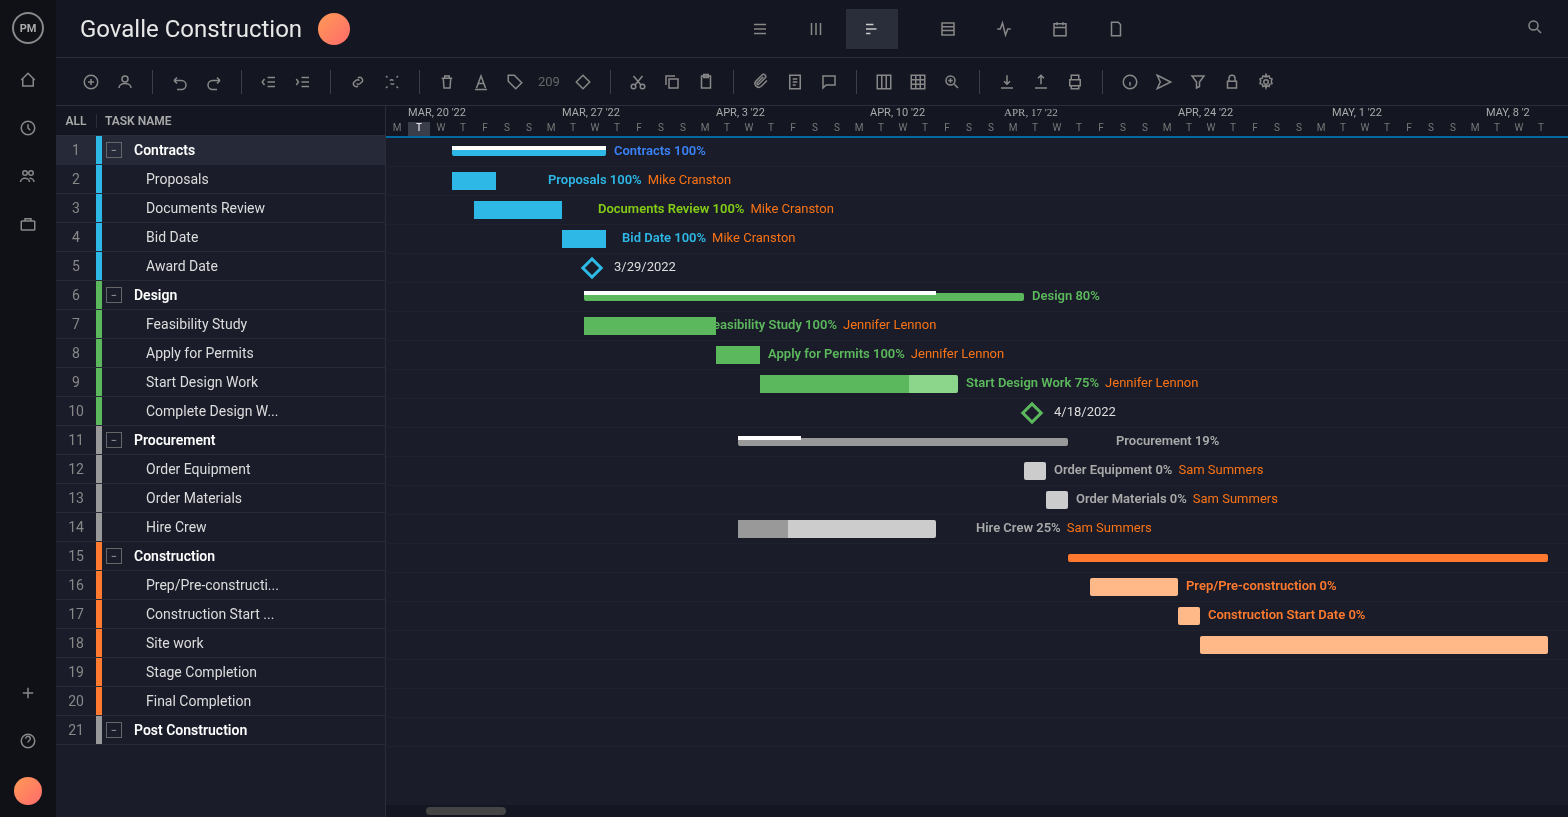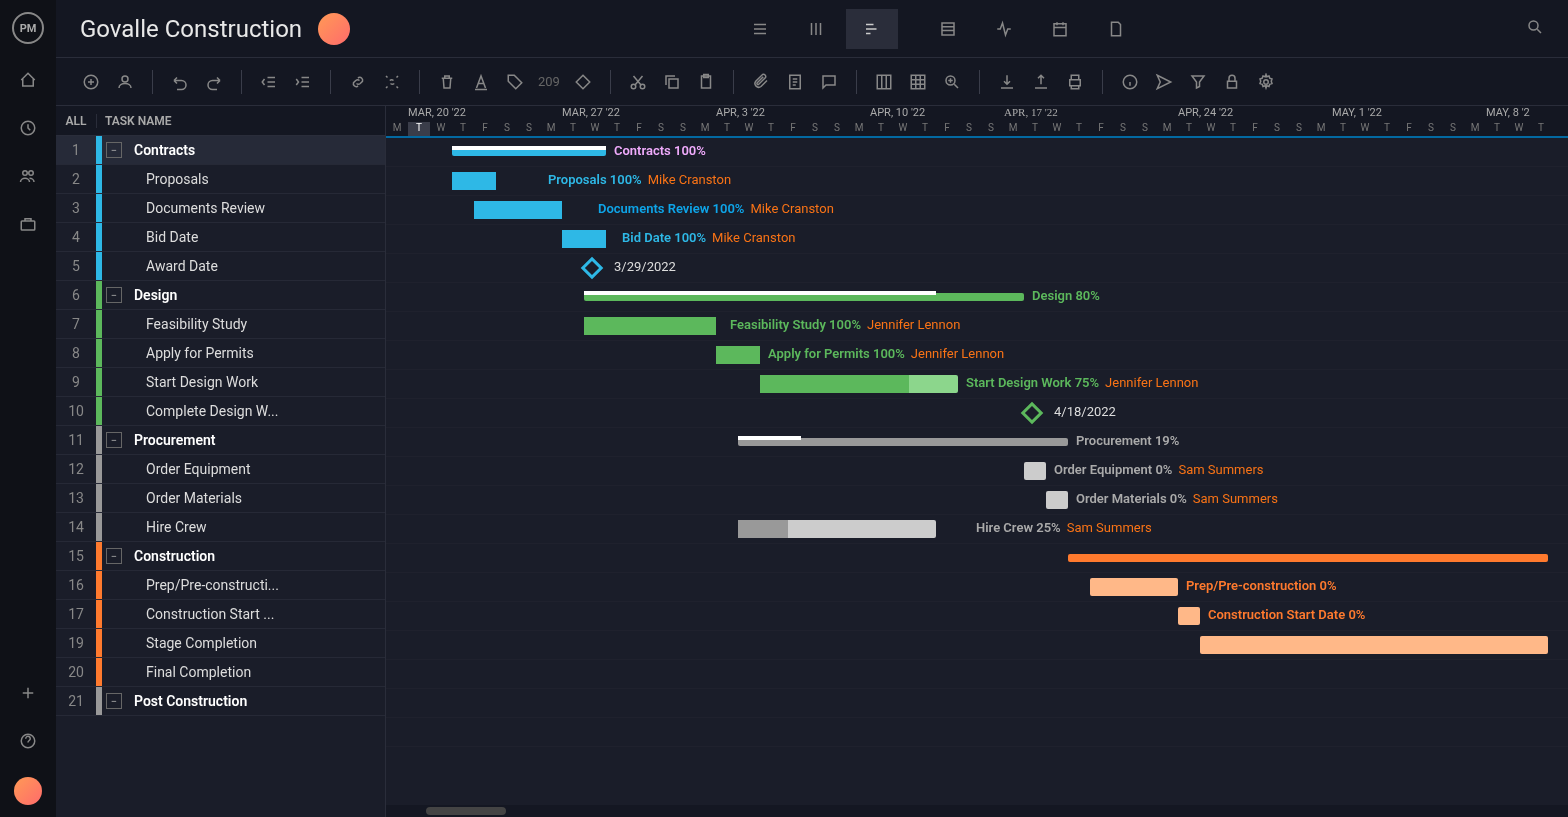--- a/index.html
+++ b/index.html
@@ -526,20 +526,25 @@
               <div class="row-num">16</div>
               <div class="color-bar" style="background: rgb(255, 122, 46);"></div>
               <div class="task-name">Prep/Pre-constructi...</div>
             </div>
             <div class="task-row child">
               <div class="row-num">17</div>
               <div class="color-bar" style="background: rgb(255, 122, 46);"></div>
               <div class="task-name">Construction Start ...</div>
             </div>
             <div class="task-row child">
+              <div class="row-num">18</div>
+              <div class="color-bar" style="background: rgb(255, 122, 46);"></div>
+              <div class="task-name">Site work</div>
+            </div>
+            <div class="task-row child">
               <div class="row-num">19</div>
               <div class="color-bar" style="background: rgb(255, 122, 46);"></div>
               <div class="task-name">Stage Completion</div>
             </div>
             <div class="task-row child">
               <div class="row-num">20</div>
               <div class="color-bar" style="background: rgb(255, 122, 46);"></div>
               <div class="task-name">Final Completion</div>
             </div>
             <div class="task-row group">
@@ -617,33 +622,33 @@
               <div class="day">T</div>
               <div class="day">W</div>
               <div class="day">T</div>
             </div>
         </div>
         <div class="gantt-body" id="gantt-body">
             <div class="gantt-row">
               <div class="gantt-bar summary" style="left: 66px; width: 154px; background: rgb(46, 184, 230); border-bottom: 0px;">
                 <div style="position: absolute; left: 0px; top: -2px; height: 4px; width: 100%; background: rgb(255, 255, 255);"></div>
               </div>
-              <div class="gantt-label" style="left: 228px;"><span class="task-title" style="color: #f0abfc;">Contracts  100%</span></div>
+              <div class="gantt-label" style="left: 228px;"><span class="task-title" style="color: #3b82f6;">Contracts  100%</span></div>
             </div>
             <div class="gantt-row">
               <div class="gantt-bar" style="left: 66px; width: 44px; background: rgb(46, 184, 230);">
                 <div class="progress-fill" style="width: 100%; background: rgb(46, 184, 230);"></div>
               </div>
               <div class="gantt-label" style="left: 118px;"><span class="task-title" style="color: rgb(46, 184, 230); padding-left: 44px;">Proposals  100%</span><span class="assignee">Mike Cranston</span></div>
             </div>
             <div class="gantt-row">
               <div class="gantt-bar" style="left: 88px; width: 88px; background: rgb(46, 184, 230);">
                 <div class="progress-fill" style="width: 100%; background: rgb(46, 184, 230);"></div>
               </div>
-              <div class="gantt-label" style="left: 184px;"><span class="task-title" style="color: #0ea5e9; padding-left: 28px;">Documents Review  100%</span><span class="assignee">Mike Cranston</span></div>
+              <div class="gantt-label" style="left: 184px;"><span class="task-title" style="color: #84cc16; padding-left: 28px;">Documents Review  100%</span><span class="assignee">Mike Cranston</span></div>
             </div>
             <div class="gantt-row">
               <div class="gantt-bar" style="left: 176px; width: 44px; background: rgb(46, 184, 230);">
                 <div class="progress-fill" style="width: 100%; background: rgb(46, 184, 230);"></div>
               </div>
               <div class="gantt-label" style="left: 228px;"><span class="task-title" style="color: rgb(46, 184, 230); padding-left: 8px;">Bid Date  100%</span><span class="assignee">Mike Cranston</span></div>
             </div>
             <div class="gantt-row">
               <div class="milestone" style="left: 198px; border-color: rgb(46, 184, 230); background: rgb(26, 29, 41);"></div>
               <div class="gantt-label" style="left: 228px; color: rgb(221, 221, 221);">3/29/2022</div>
@@ -651,21 +656,21 @@
             <div class="gantt-row">
               <div class="gantt-bar summary" style="left: 198px; width: 440px; background: rgb(92, 184, 92); border-bottom: 0px;">
                 <div style="position: absolute; left: 0px; top: -2px; height: 4px; width: 80%; background: rgb(255, 255, 255);"></div>
               </div>
               <div class="gantt-label" style="left: 646px;"><span class="task-title" style="color: rgb(92, 184, 92);">Design  80%</span></div>
             </div>
             <div class="gantt-row">
               <div class="gantt-bar" style="left: 198px; width: 132px; background: rgb(92, 184, 92);">
                 <div class="progress-fill" style="width: 100%; background: rgb(92, 184, 92);"></div>
               </div>
-              <div class="gantt-label" style="left: 344px;"><span class="task-title" style="color: rgb(92, 184, 92);">Feasibility Study  100%</span><span class="assignee">Jennifer Lennon</span></div>
+              <div class="gantt-label" style="left: 320px;"><span class="task-title" style="color: rgb(92, 184, 92);">Feasibility Study  100%</span><span class="assignee">Jennifer Lennon</span></div>
             </div>
             <div class="gantt-row">
               <div class="gantt-bar" style="left: 330px; width: 44px; background: rgb(92, 184, 92);">
                 <div class="progress-fill" style="width: 100%; background: rgb(92, 184, 92);"></div>
               </div>
               <div class="gantt-label" style="left: 382px;"><span class="task-title" style="color: rgb(92, 184, 92);">Apply for Permits  100%</span><span class="assignee">Jennifer Lennon</span></div>
             </div>
             <div class="gantt-row">
               <div class="gantt-bar" style="left: 374px; width: 198px; background: rgb(140, 214, 140);">
                 <div class="progress-fill" style="width: 75%; background: rgb(92, 184, 92);"></div>
@@ -673,21 +678,21 @@
               <div class="gantt-label" style="left: 580px;"><span class="task-title" style="color: rgb(92, 184, 92);">Start Design Work  75%</span><span class="assignee">Jennifer Lennon</span></div>
             </div>
             <div class="gantt-row">
               <div class="milestone" style="left: 638px; border-color: rgb(92, 184, 92); background: rgb(26, 29, 41);"></div>
               <div class="gantt-label" style="left: 668px; color: rgb(221, 221, 221);">4/18/2022</div>
             </div>
             <div class="gantt-row">
               <div class="gantt-bar summary" style="left: 352px; width: 330px; background: rgb(153, 153, 153); border-bottom: 0px;">
                 <div style="position: absolute; left: 0px; top: -2px; height: 4px; width: 19%; background: rgb(255, 255, 255);"></div>
               </div>
-              <div class="gantt-label" style="left: 690px;"><span class="task-title" style="color: rgb(170, 170, 170);">Procurement  19%</span></div>
+              <div class="gantt-label" style="left: 730px;"><span class="task-title" style="color: rgb(170, 170, 170);">Procurement  19%</span></div>
             </div>
             <div class="gantt-row">
               <div class="gantt-bar" style="left: 638px; width: 22px; background: rgb(204, 204, 204);">
                 <div class="progress-fill" style="width: 0%; background: rgb(153, 153, 153);"></div>
               </div>
               <div class="gantt-label" style="left: 668px;"><span class="task-title" style="color: rgb(170, 170, 170);">Order Equipment  0%</span><span class="assignee">Sam Summers</span></div>
             </div>
             <div class="gantt-row">
               <div class="gantt-bar" style="left: 660px; width: 22px; background: rgb(204, 204, 204);">
                 <div class="progress-fill" style="width: 0%; background: rgb(153, 153, 153);"></div>

